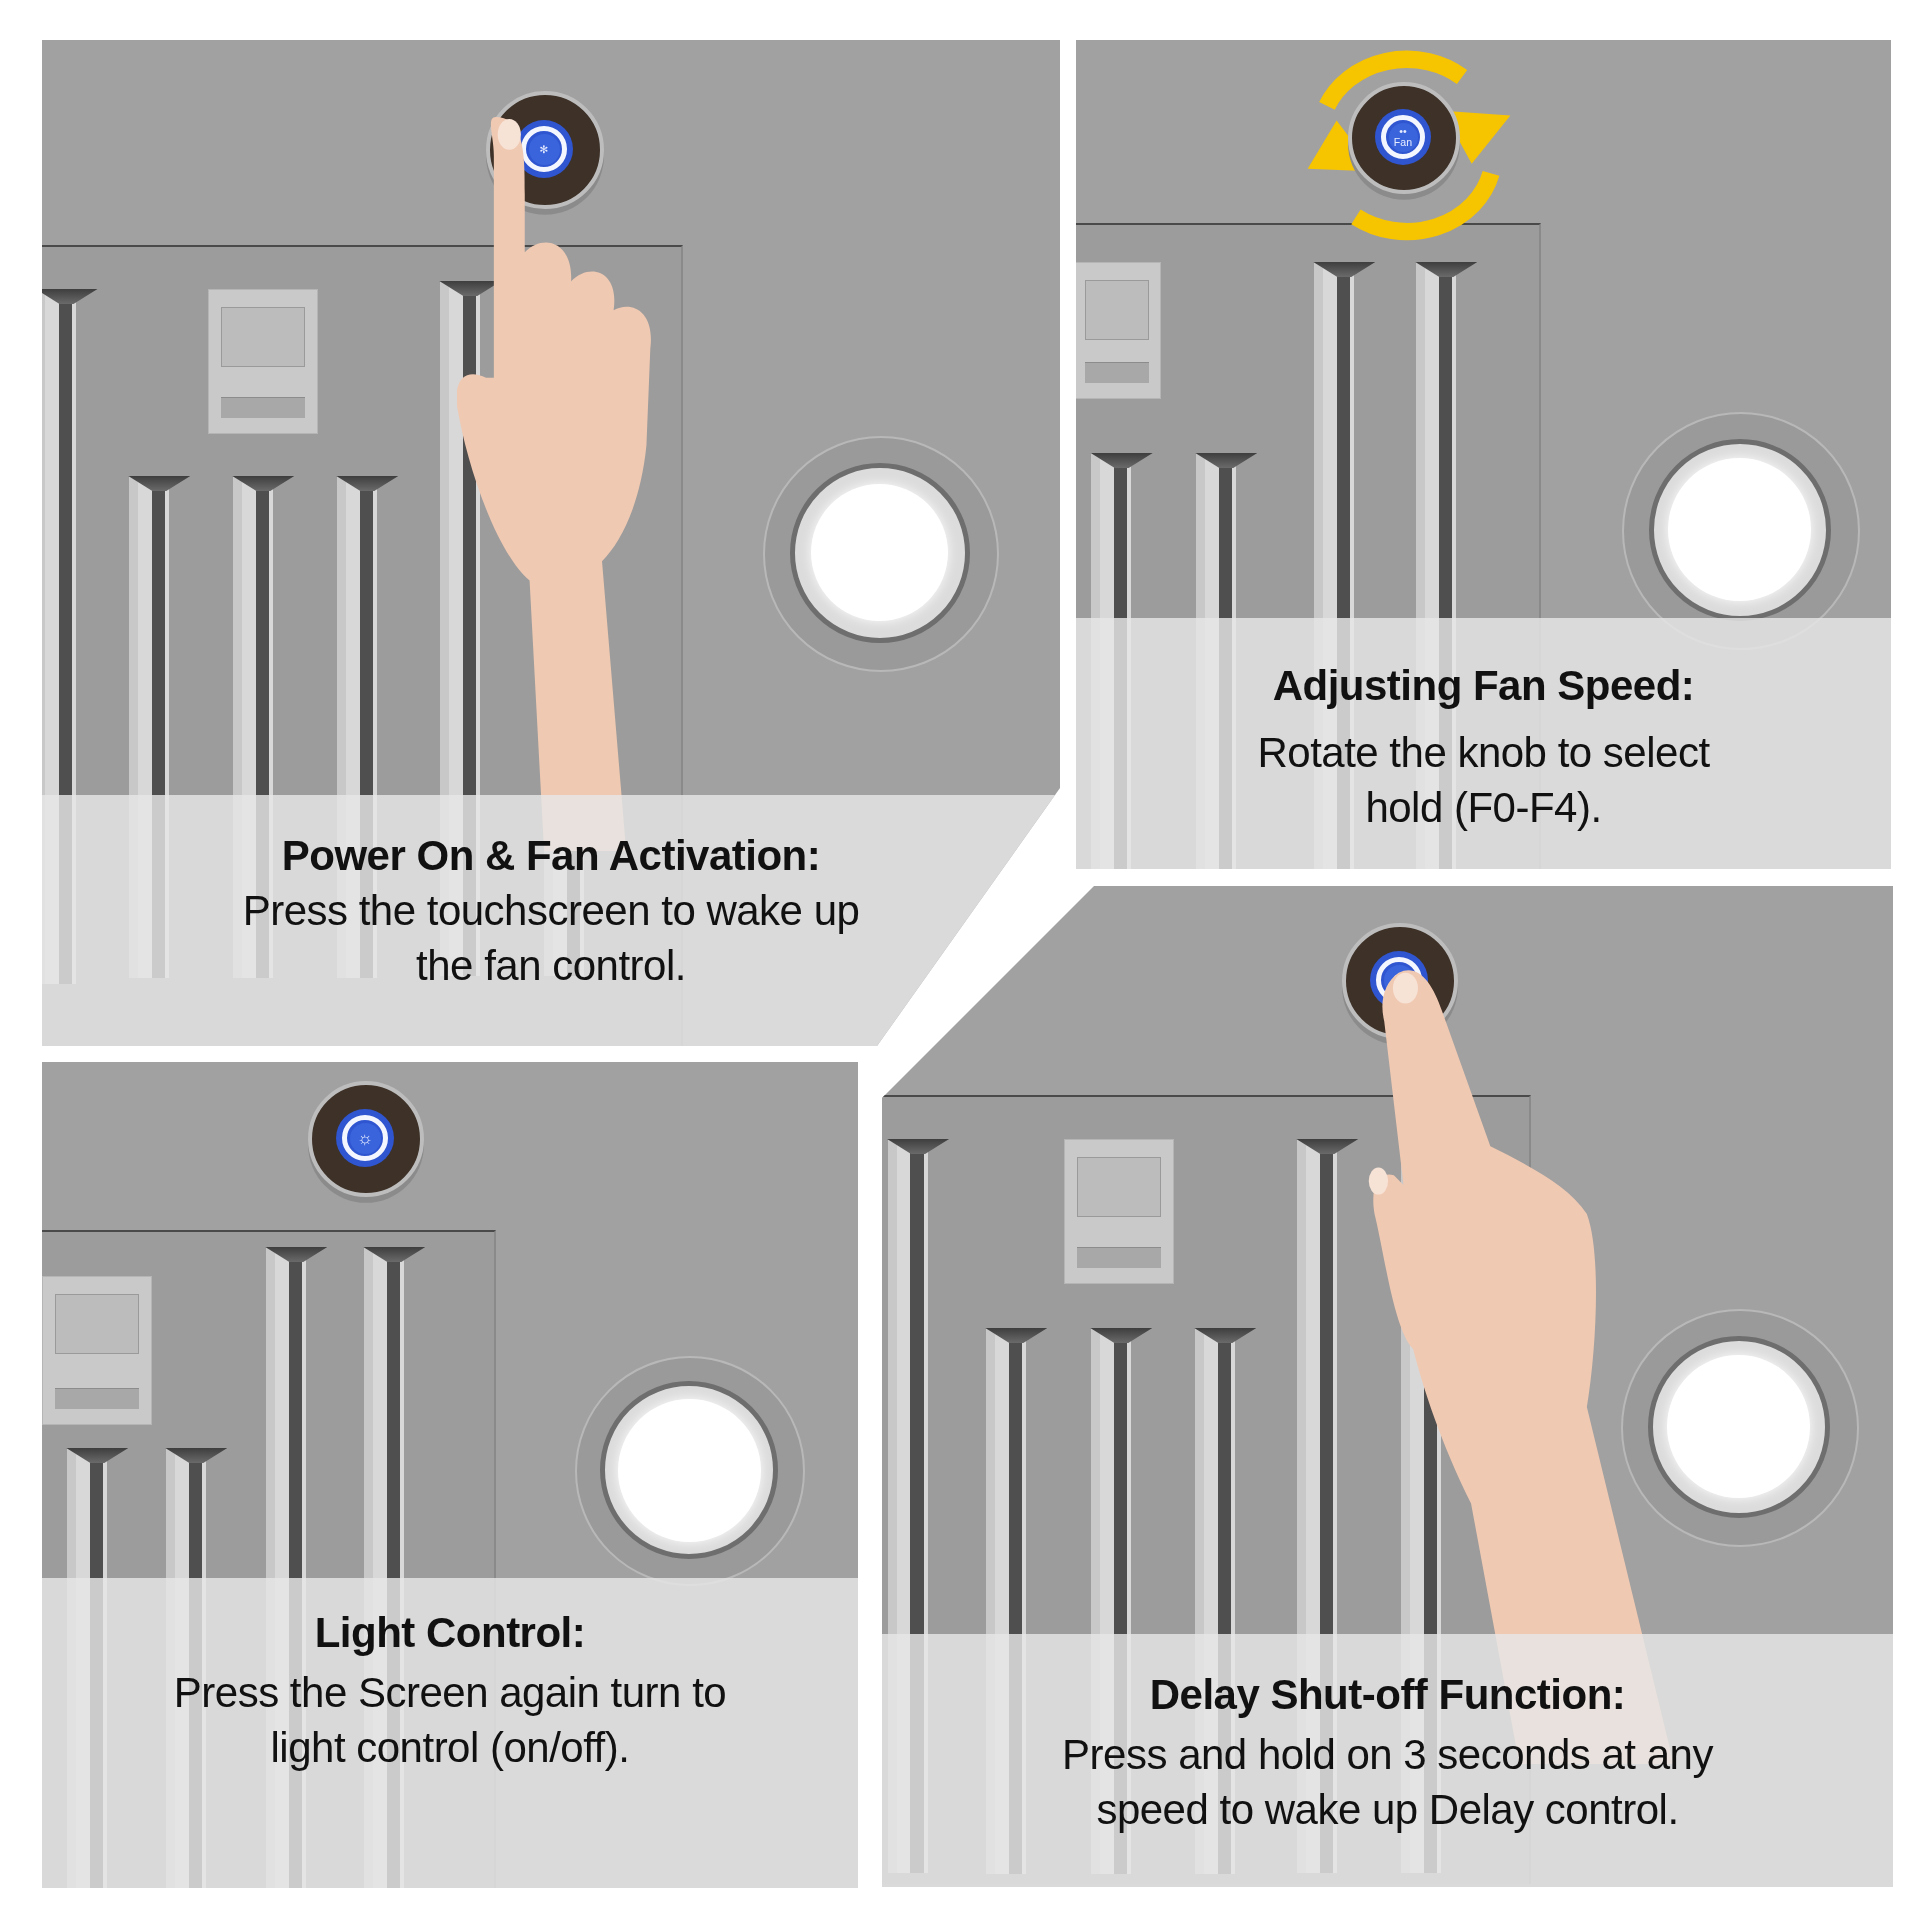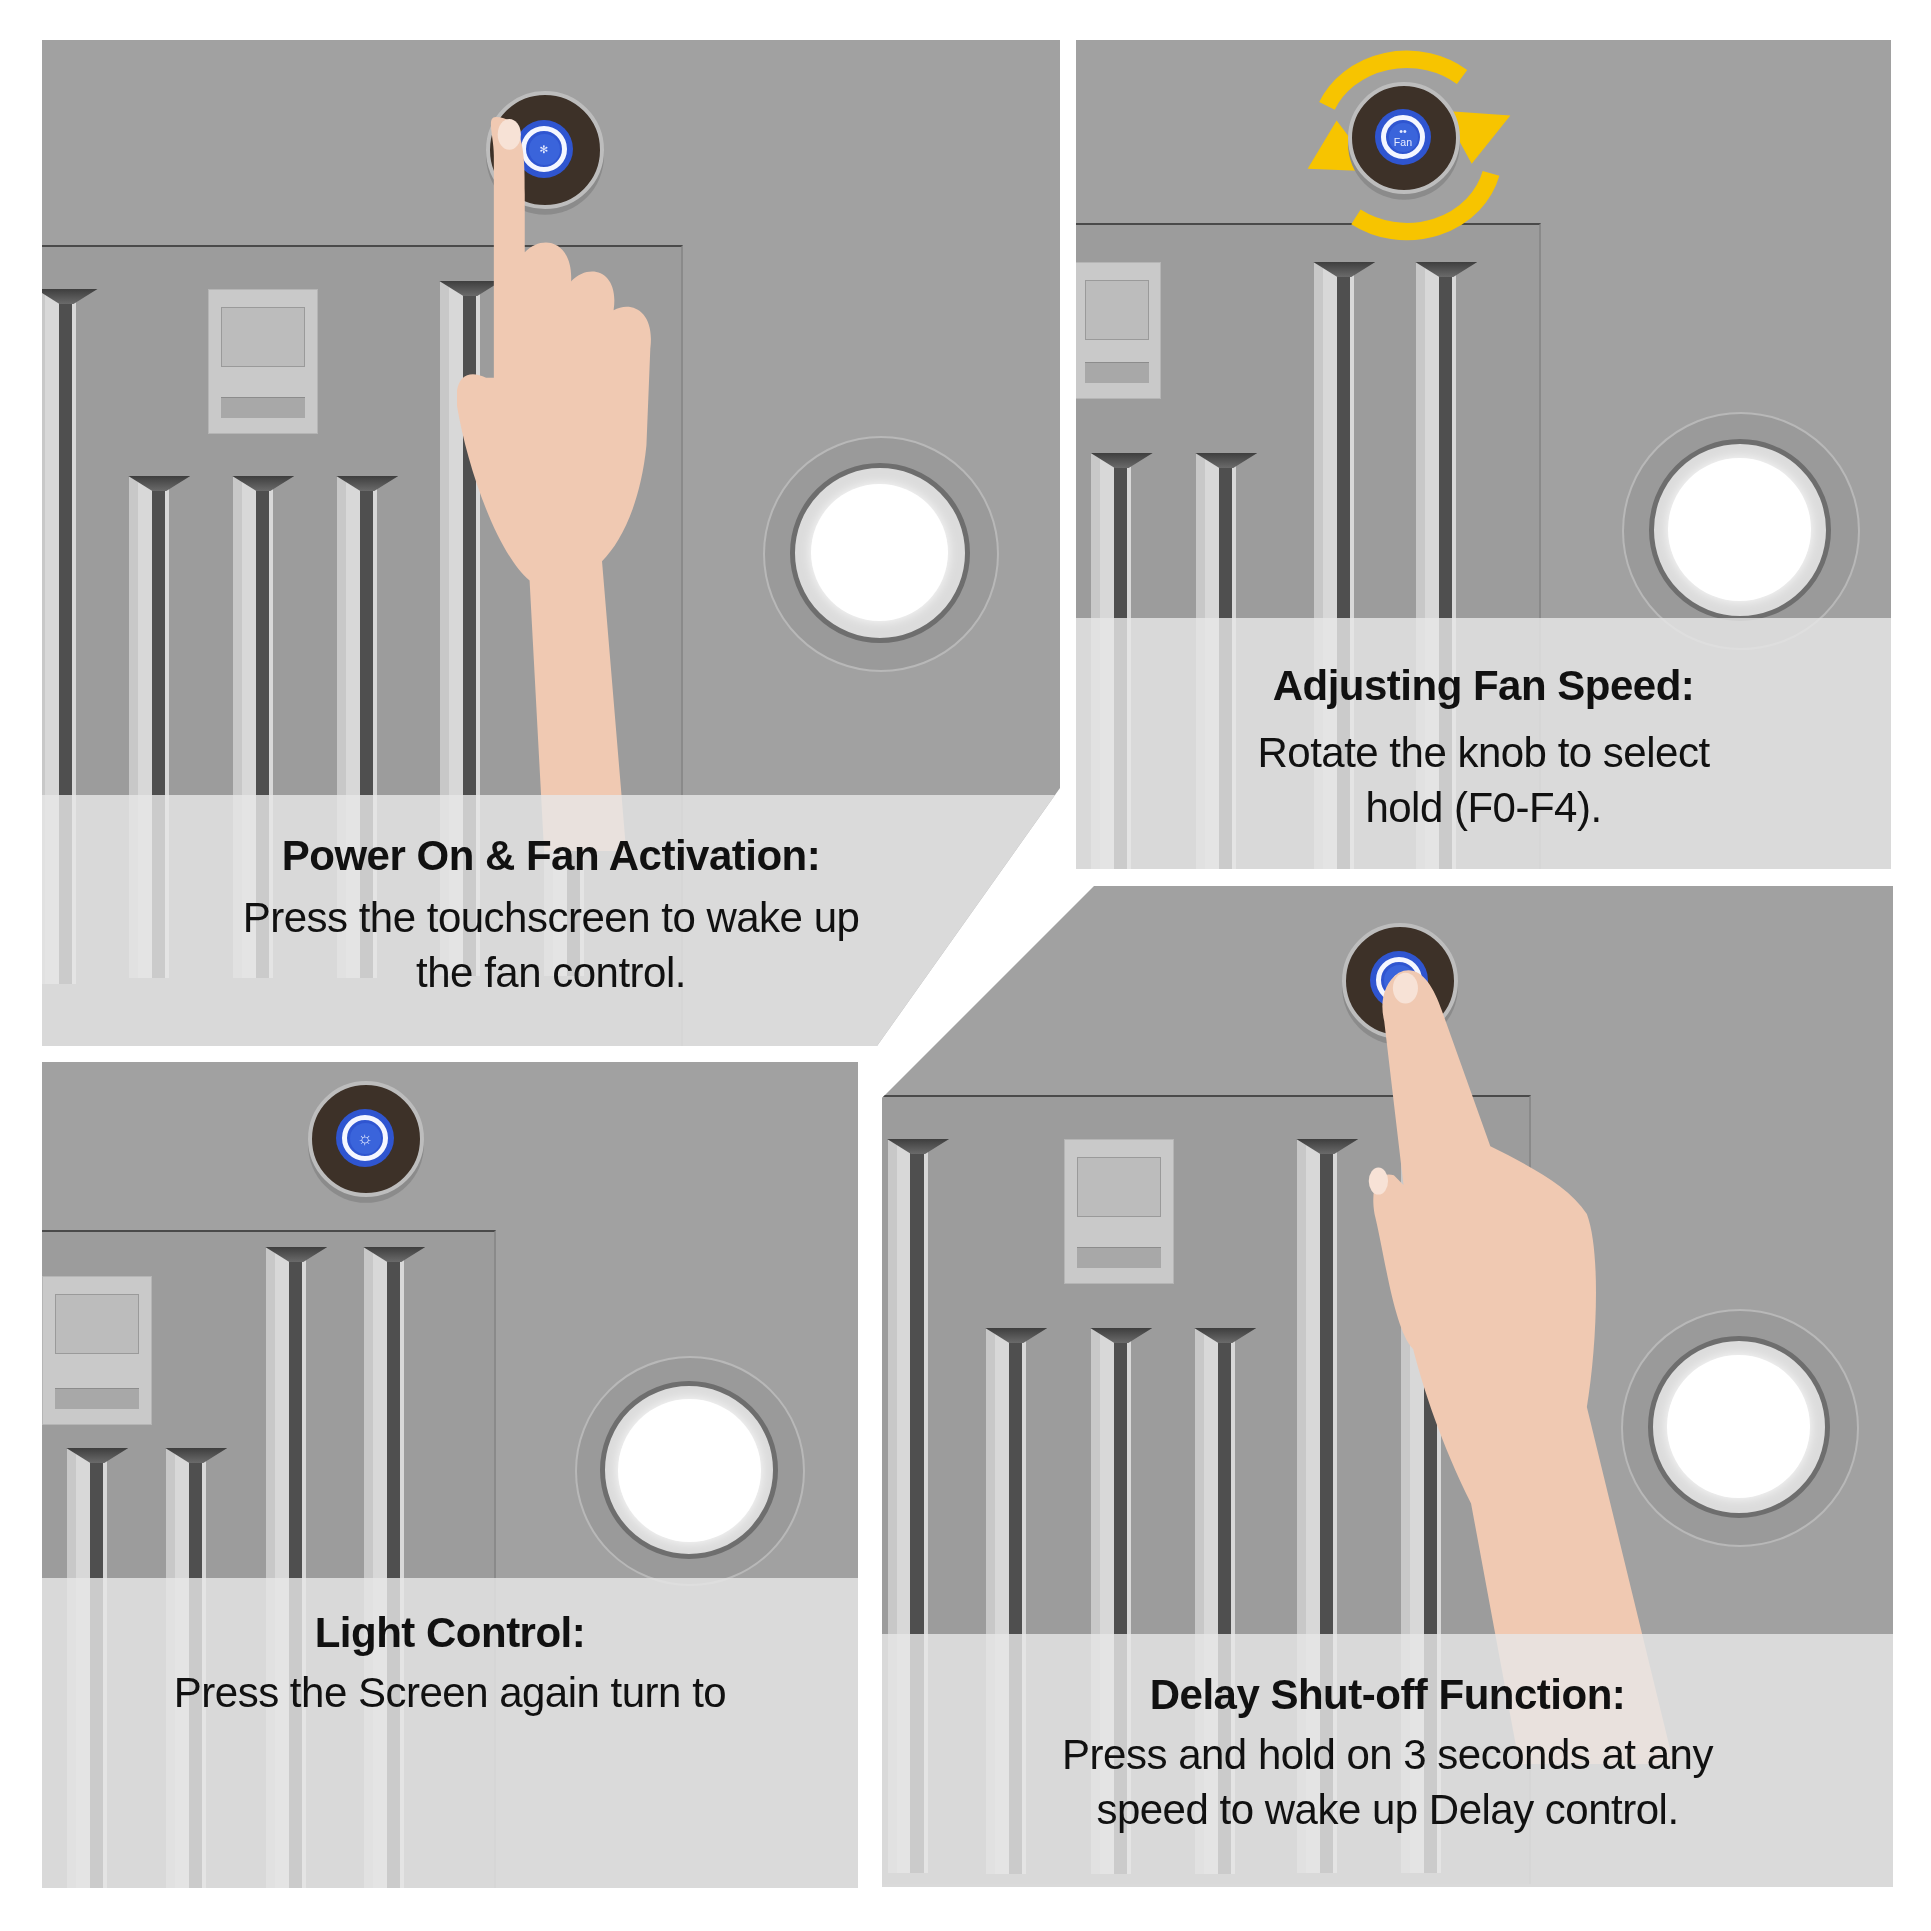--- a/index.html
+++ b/index.html
@@ -59,21 +59,21 @@
       <div class="white" style="left:5.8px;top:5.8px;width:46px;height:46px;"></div>
       <div class="core" style="left:13.5px;top:13.5px;width:31px;height:31px;">✻</div>
     </div>
   </div>
   <svg class="hand" style="left:415px;top:77px;" width="319" height="734" viewBox="0 0 330 760">
     <path d="M40 0 C70 0 70 40 70 80 L70 140 C90 120 120 130 118 170 C138 150 168 160 162 200 C180 190 205 200 200 240 L196 340 C190 400 170 440 150 460 L175 760 L90 760 L75 480 C40 450 10 360 0 300 C-4 270 10 260 30 270 L38 270 L38 40 C38 20 30 0 40 0 Z" fill="#f0c9b2"></path>
     <ellipse cx="54" cy="18" rx="12" ry="16" fill="#f7e2d6"></ellipse>
   </svg>
   <div class="caption" style="height:251px;">
     <div class="title" style="margin-top:37px;">Power On &amp; Fan Activation:</div>
-    <div class="body" style="margin-top:10px;">
+    <div class="body" style="margin-top:3px;">
       <div>Press the touchscreen to wake up</div>
       <div>the fan control.</div>
     </div>
   </div>
 </div>
 
 <div class="panel" id="p-tr">
   <div class="hood" style="left:0;top:183px;width:463px;height:676px;"></div>
   <div class="switch" style="left:-3.9px;top:222px;width:87px;height:135px;">
       <div class="inner"></div>
@@ -128,20 +128,21 @@
   <div class="knob" style="left:266px;top:19.3px;width:116px;height:116px;">
     <div class="led" style="left:24px;top:24px;width:58px;height:58px;">
       <div class="white" style="left:5.8px;top:5.8px;width:46px;height:46px;"></div>
       <div class="core" style="left:13.5px;top:13.5px;width:31px;height:31px;font-size:17.4px;">☼</div>
     </div>
   </div>
   <div class="caption" style="height:310px;">
     <div class="title" style="margin-top:31px;">Light Control:</div>
     <div class="body" style="margin-top:7.7px;">
       <div>Press the Screen again turn to</div>
+      <div>light control (on/off).</div>
     </div>
   </div>
 </div>
 
 <div class="panel" id="p-br">
   <div class="hood" style="left:0;top:209px;width:647px;height:787px;"></div>
   <div class="slot" style="left:5.8px;top:253px;width:31px;height:734px;"></div>
   <div class="switch" style="left:182px;top:253px;width:108px;height:143px;">
       <div class="inner"></div>
       <div class="bar"></div>

